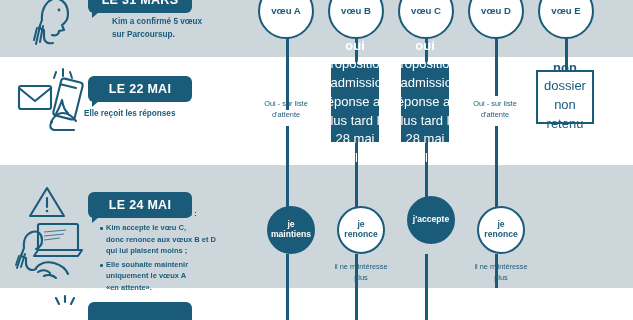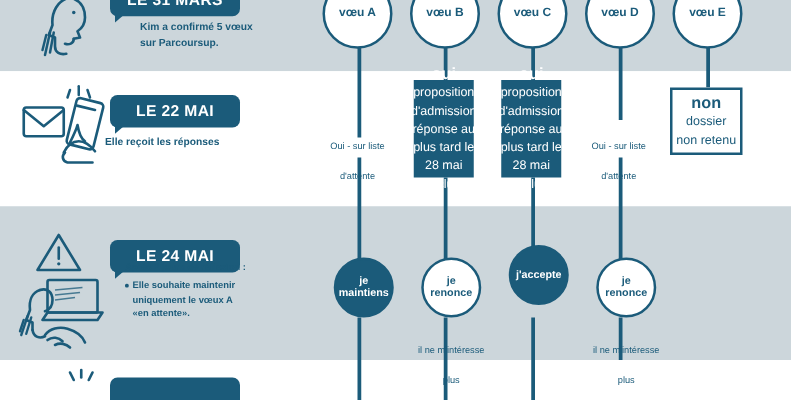--- a/index.html
+++ b/index.html
@@ -62,28 +62,28 @@
   .circ.filled{background:#1b5b7a;border:2.5px solid #1b5b7a;color:#ffffff;}
 
   
   .resbox{
     position:absolute;box-sizing:border-box;text-align:center;
     display:flex;flex-direction:column;align-items:center;justify-content:center;
   }
   .resbox.solid{background:#1b5b7a;color:#ffffff;}
   .resbox.hollow{background:#ffffff;border:2px solid #1b5b7a;color:#1b5b7a;}
   .resbox .head{font-weight:bold;font-size:13px;margin-bottom:2px;}
-  .resbox .sub{font-size:10px;line-height:1.45;}
+  .resbox .sub{font-size:13px;line-height:1.45;}
   .resbox .sub .ln{display:block;}
 
   .plainlabel{
     position:absolute;text-align:center;color:#1b5b7a;
     font-size:7.4px;line-height:1.5;
   }
-  .plainlabel .ln{display:block;margin-top:13px;}
+  .plainlabel .ln{display:block;}
 
   svg{display:block;overflow:visible;}
 </style>
 </head>
 <body>
 
 <div id="stage">
 
   <div class="band gray" style="top:0px;height:57px;"></div>
   <div class="band white" style="top:57px;height:108px;"></div>
@@ -192,20 +192,25 @@
 
   <div class="badge" style="left:88px;top:192px;width:104px;height:26px;font-size:12.5px;">
     <span class="notch"></span>
     <span>LE 24 MAI</span>
   </div>
 
   <div class="bullets" style="left:100px;top:208px;width:170px;font-size:7.5px;">
     <span class="intro">Après 2 jours de réflexion :</span>
     <ul>
       <li>
+        <span class="ln">Kim accepte le vœu C,</span>
+        <span class="ln">donc renonce aux vœux B et D</span>
+        <span class="ln">qui lui plaisent moins ;</span>
+      </li>
+      <li>
         <span class="ln">Elle souhaite maintenir</span>
         <span class="ln">uniquement le vœux A</span>
         <span class="ln">«en attente».</span>
       </li>
     </ul>
   </div>
 
   <div class="icon-wrap" style="left:48px;top:296px;">
     <svg width="34" height="30" viewBox="0 0 34 30">
       <g stroke="#1b5b7a" stroke-width="2.1" stroke-linecap="round">

